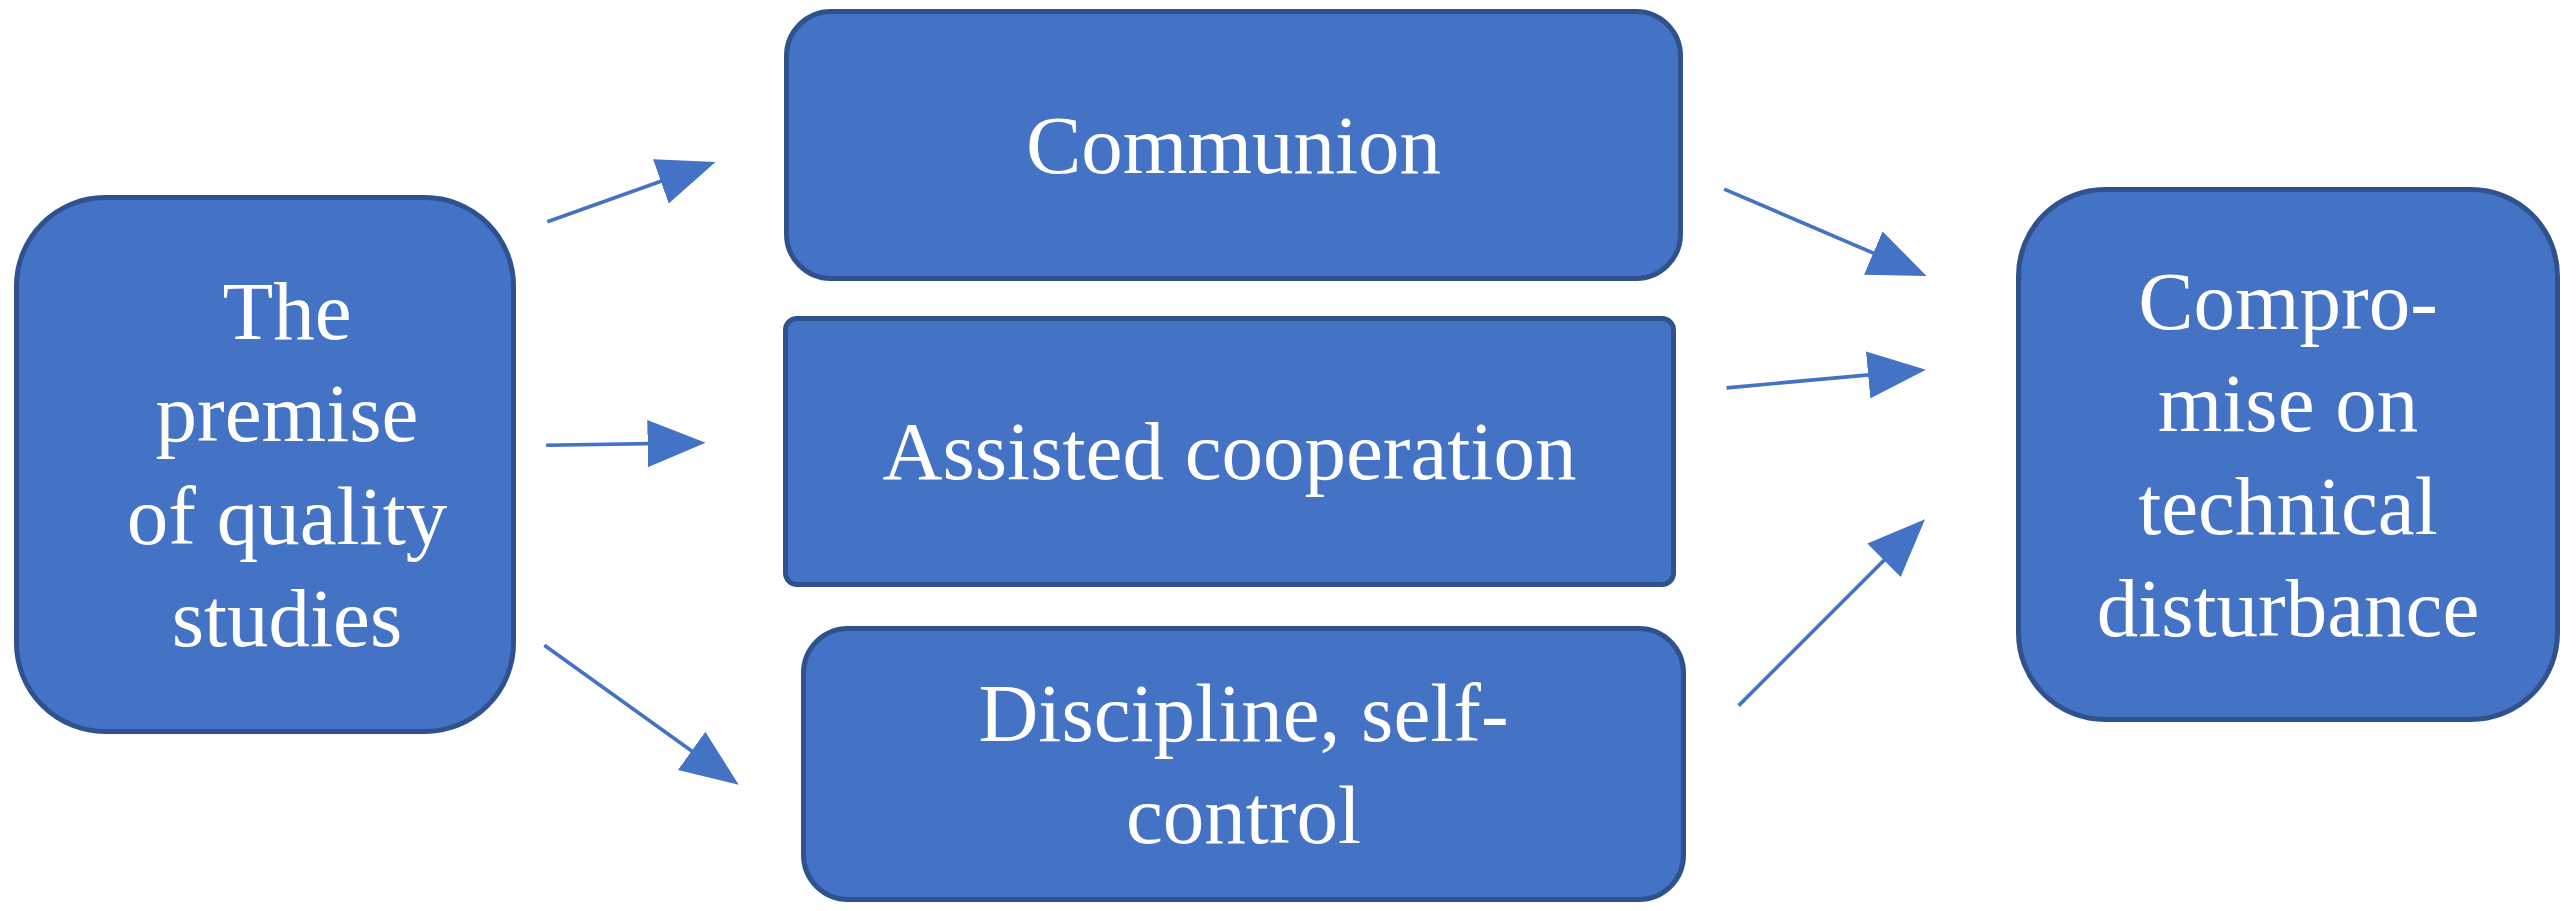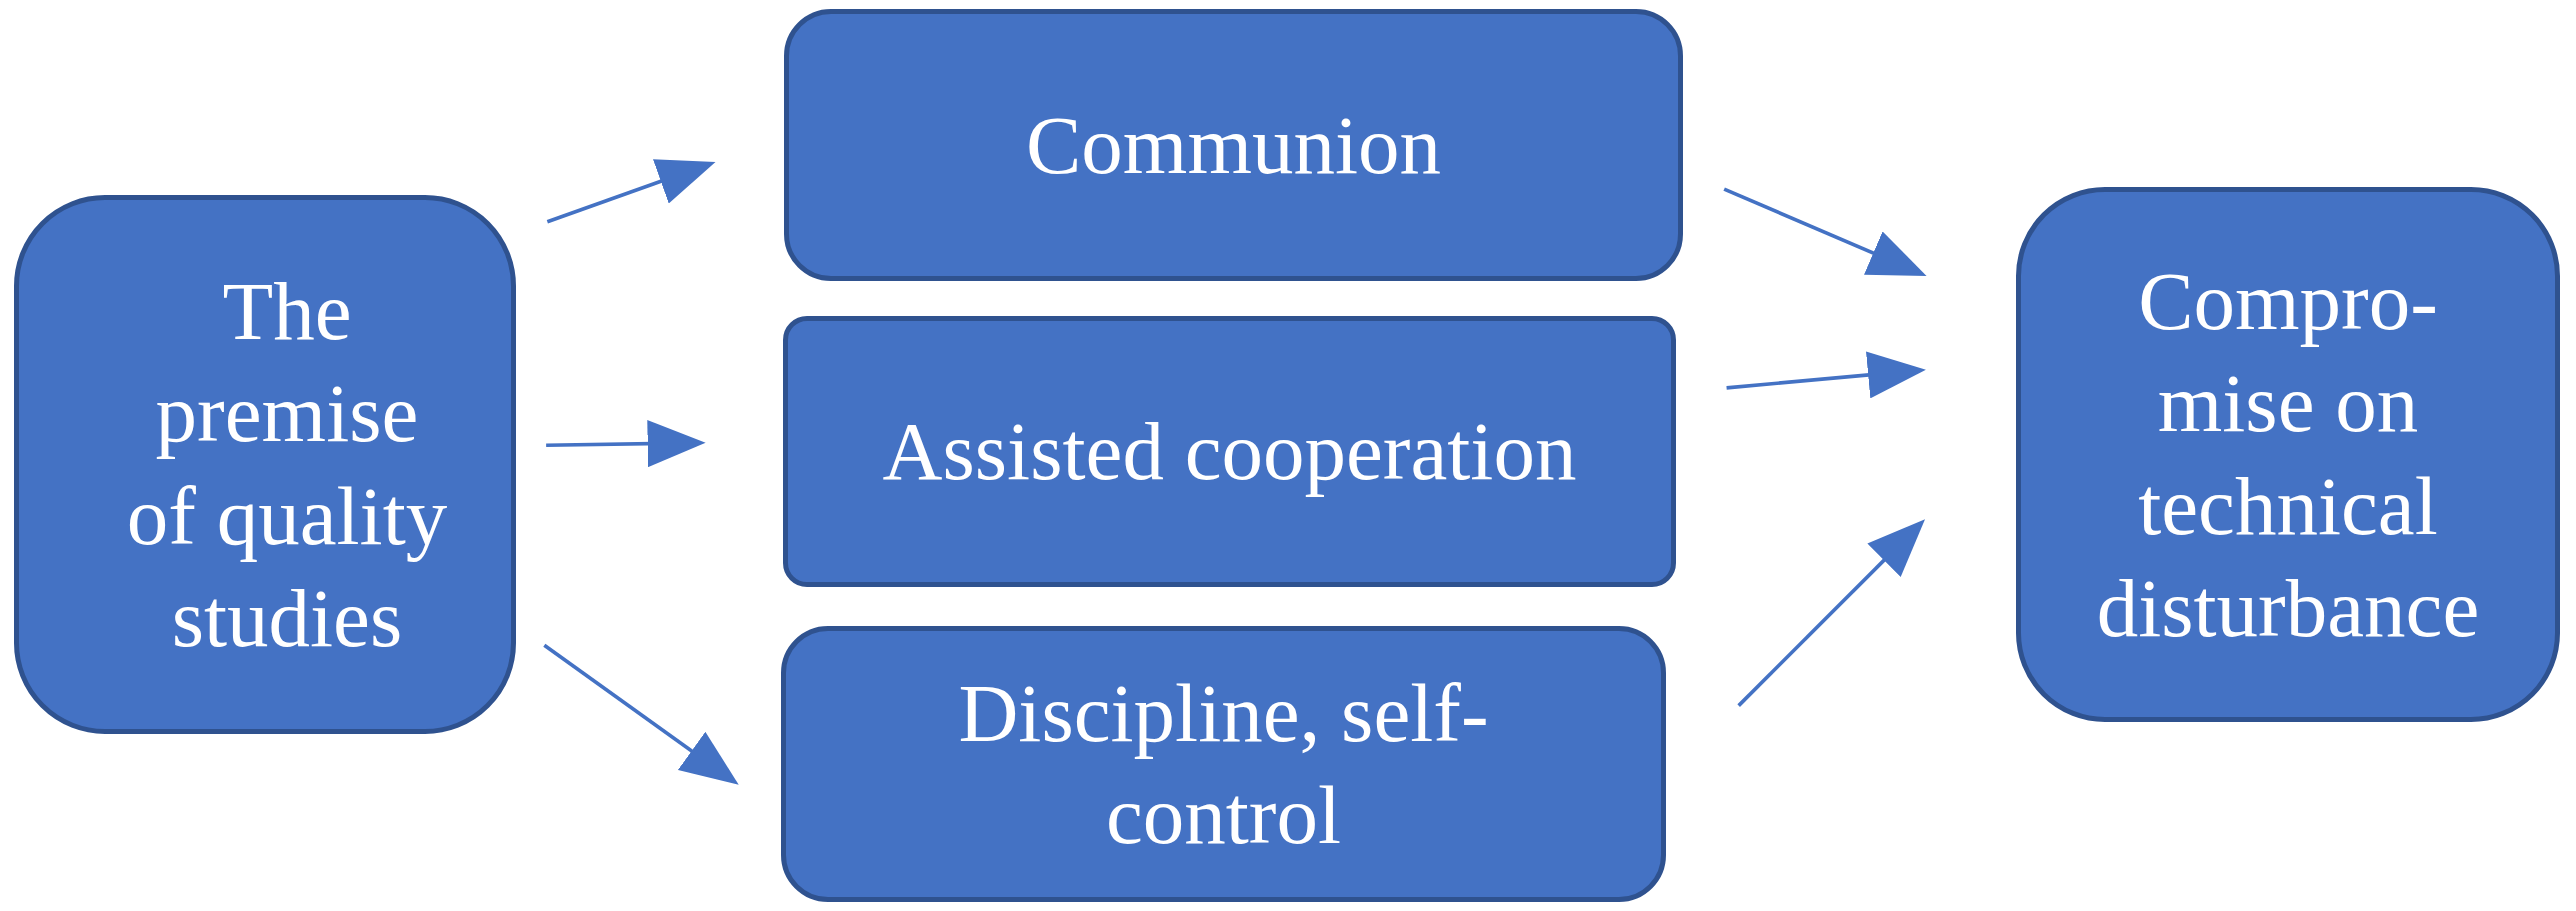--- a/index.html
+++ b/index.html
@@ -19,22 +19,22 @@
     display:flex;
     align-items:center;
     justify-content:center;
     text-align:center;
     font-size:83px;
     line-height:1.23;
     white-space:pre-line;
   }
   .node-premise    { left:14px;   top:195px;  width:502px;  height:539px; border-radius:91px;padding-left:44px; }
   .node-communion  { left:784px; top:9px;   width:899px; height:272px; border-radius:47px;  }
-  .node-assisted   { left:783px; top:316px;  width:893px; height:271px; border-radius:24px;  }
-  .node-discipline { left:781px; top:626px; width:885px; height:276px; border-radius:47px;  }
+  .node-assisted   { left:783px; top:316px;  width:893px; height:271px; border-radius:14px;  }
+  .node-discipline { left:801px; top:626px; width:885px; height:276px; border-radius:47px;  }
   .node-compromise { left:2016px; top:175px;  width:544px;  height:535px; border-radius:89px;margin-top:12px; }
   .arrow-layer {
     position:absolute; left:0; top:0; width:2576px; height:911px;
   }
 </style>
 </head>
 <body>
 
 <div class="canvas">
 

